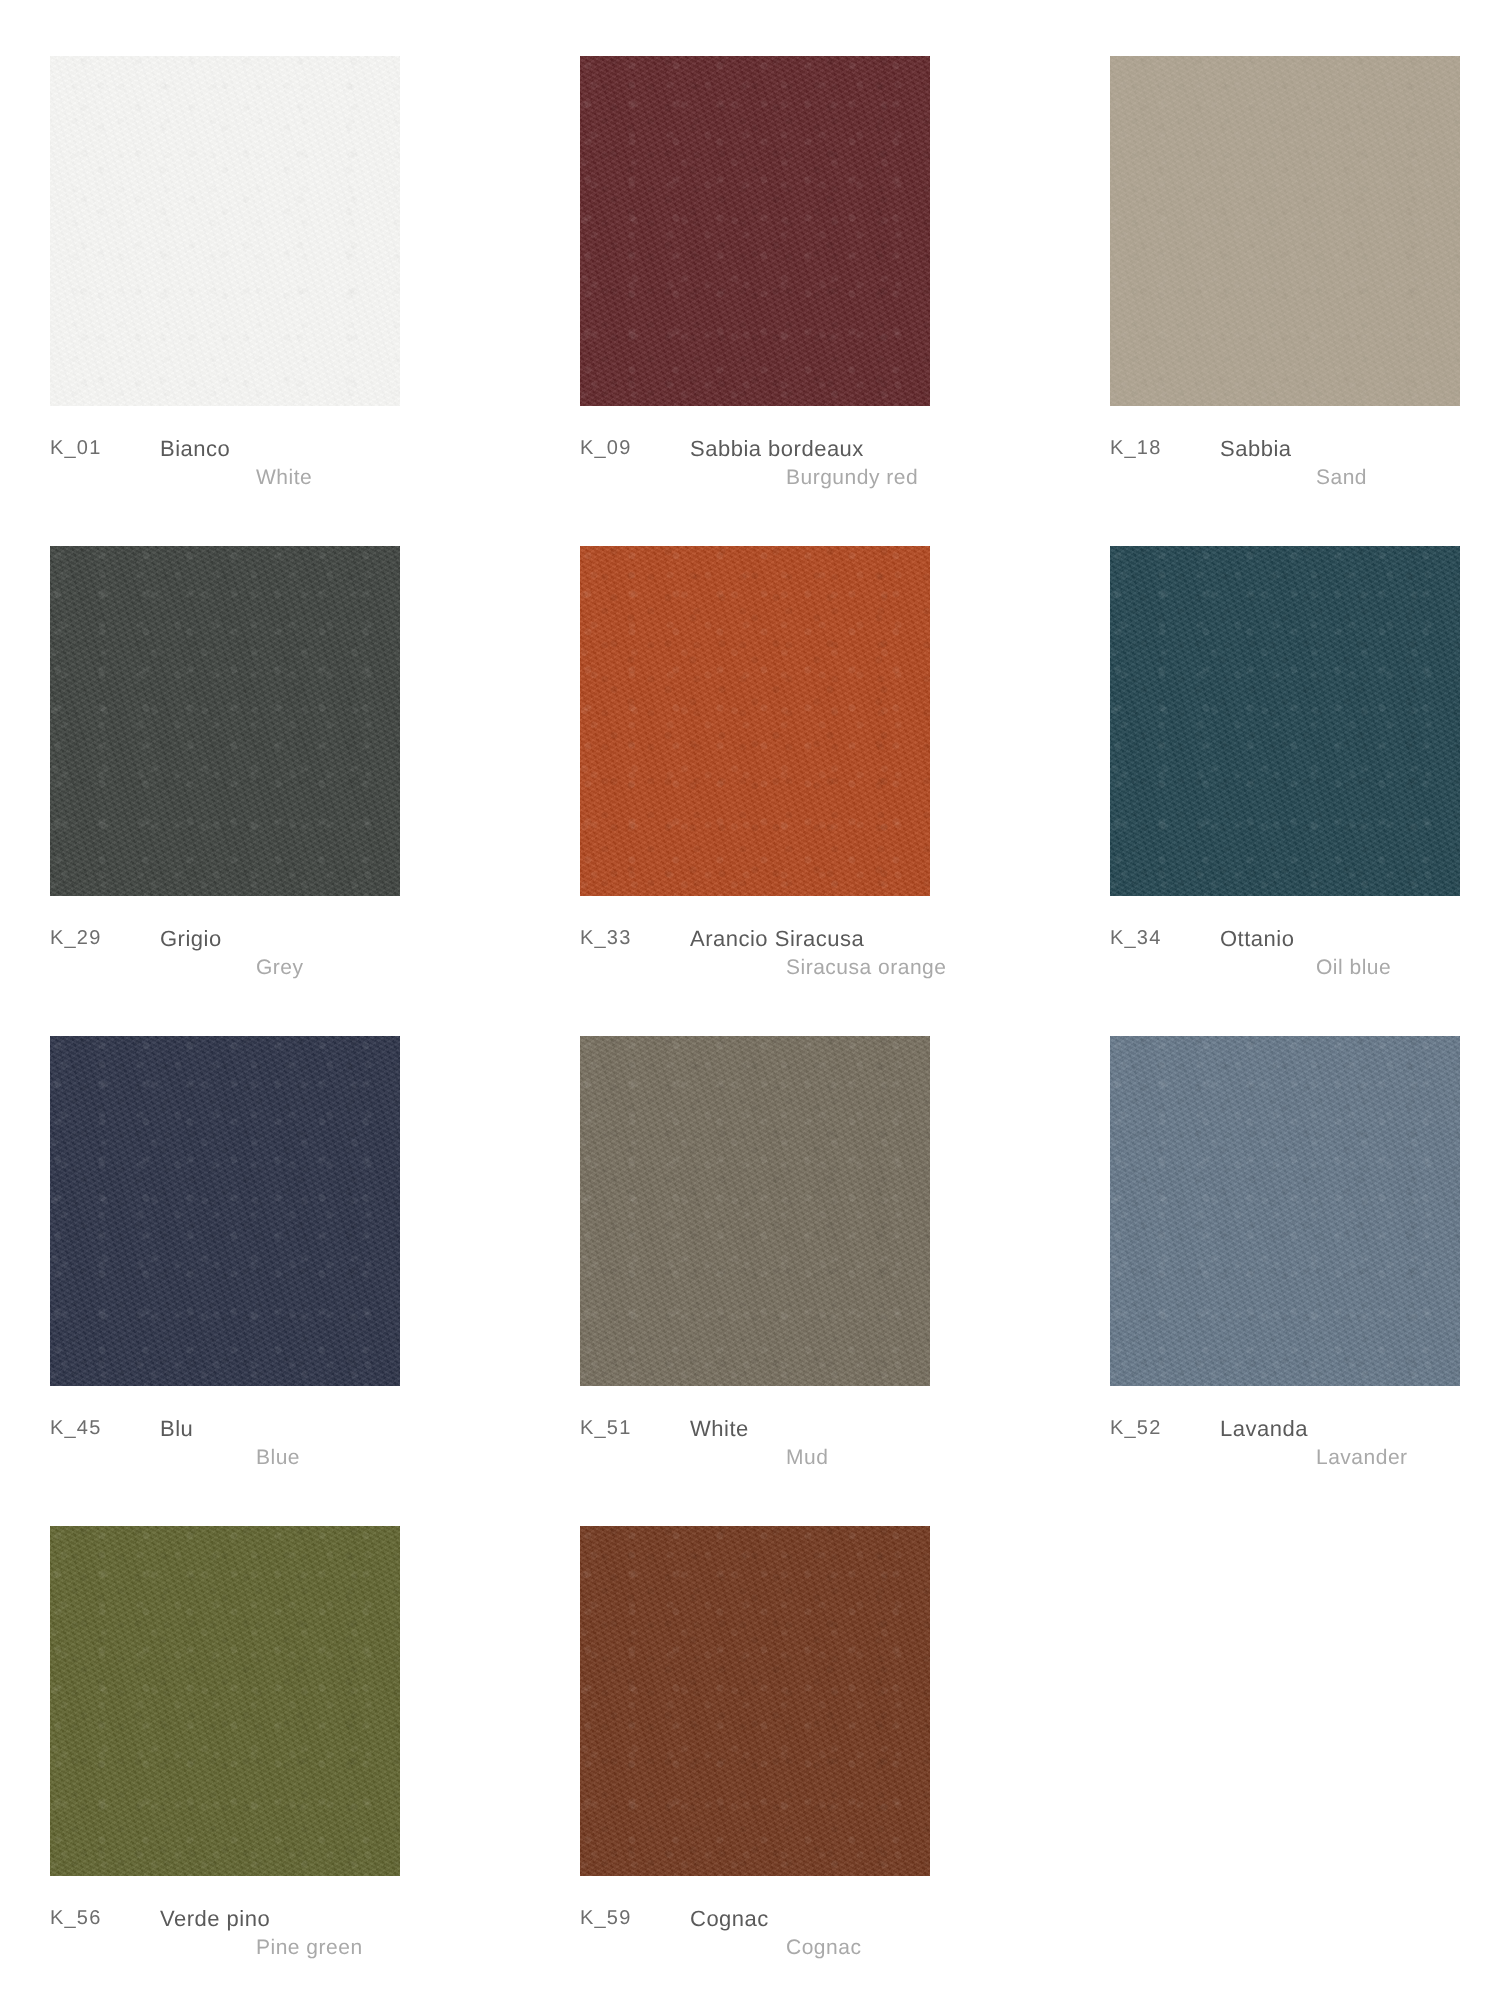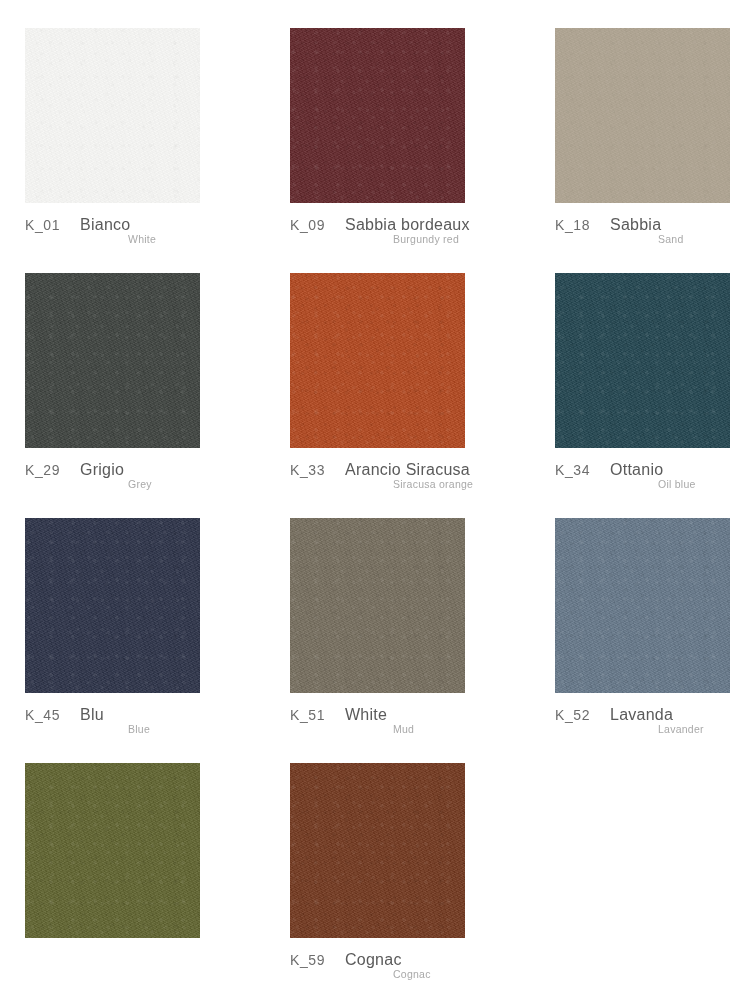--- a/index.html
+++ b/index.html
@@ -80,33 +80,33 @@
     position: absolute;
     left: 0;
     top: 190px;
     display: flex;
     align-items: flex-start;
   }
 
   .swatch-code {
     width: 55px;
     flex: 0 0 55px;
-    font-size: 14px;
+    font-size: 10px;
     letter-spacing: 0.6px;
     color: #6d6d6d;
     line-height: 14px;
     white-space: nowrap;
   }
 
   .swatch-names {
     flex: 1 1 auto;
   }
 
   .swatch-name-it {
-    font-size: 16px;
+    font-size: 11px;
     letter-spacing: 0.25px;
     color: #5a5a5a;
     line-height: 14px;
     white-space: nowrap;
   }
 
   .swatch-name-en {
     font-size: 10.5px;
     letter-spacing: 0.25px;
     color: #a9a9a9;
@@ -205,20 +205,27 @@
         <div class="swatch-caption">
           <div class="swatch-code">K_52</div>
           <div class="swatch-names">
             <div class="swatch-name-it">Lavanda</div>
             <div class="swatch-name-en">Lavander</div>
           </div>
         </div>
       </div>
       <div class="swatch-cell">
         <div class="swatch-chip" style="background-color: rgb(97, 101, 48);"></div>
+        <div class="swatch-caption">
+          <div class="swatch-code">K_56</div>
+          <div class="swatch-names">
+            <div class="swatch-name-it">Verde pino</div>
+            <div class="swatch-name-en">Pine green</div>
+          </div>
+        </div>
       </div>
       <div class="swatch-cell">
         <div class="swatch-chip" style="background-color: rgb(116, 57, 31);"></div>
         <div class="swatch-caption">
           <div class="swatch-code">K_59</div>
           <div class="swatch-names">
             <div class="swatch-name-it">Cognac</div>
             <div class="swatch-name-en">Cognac</div>
           </div>
         </div>

